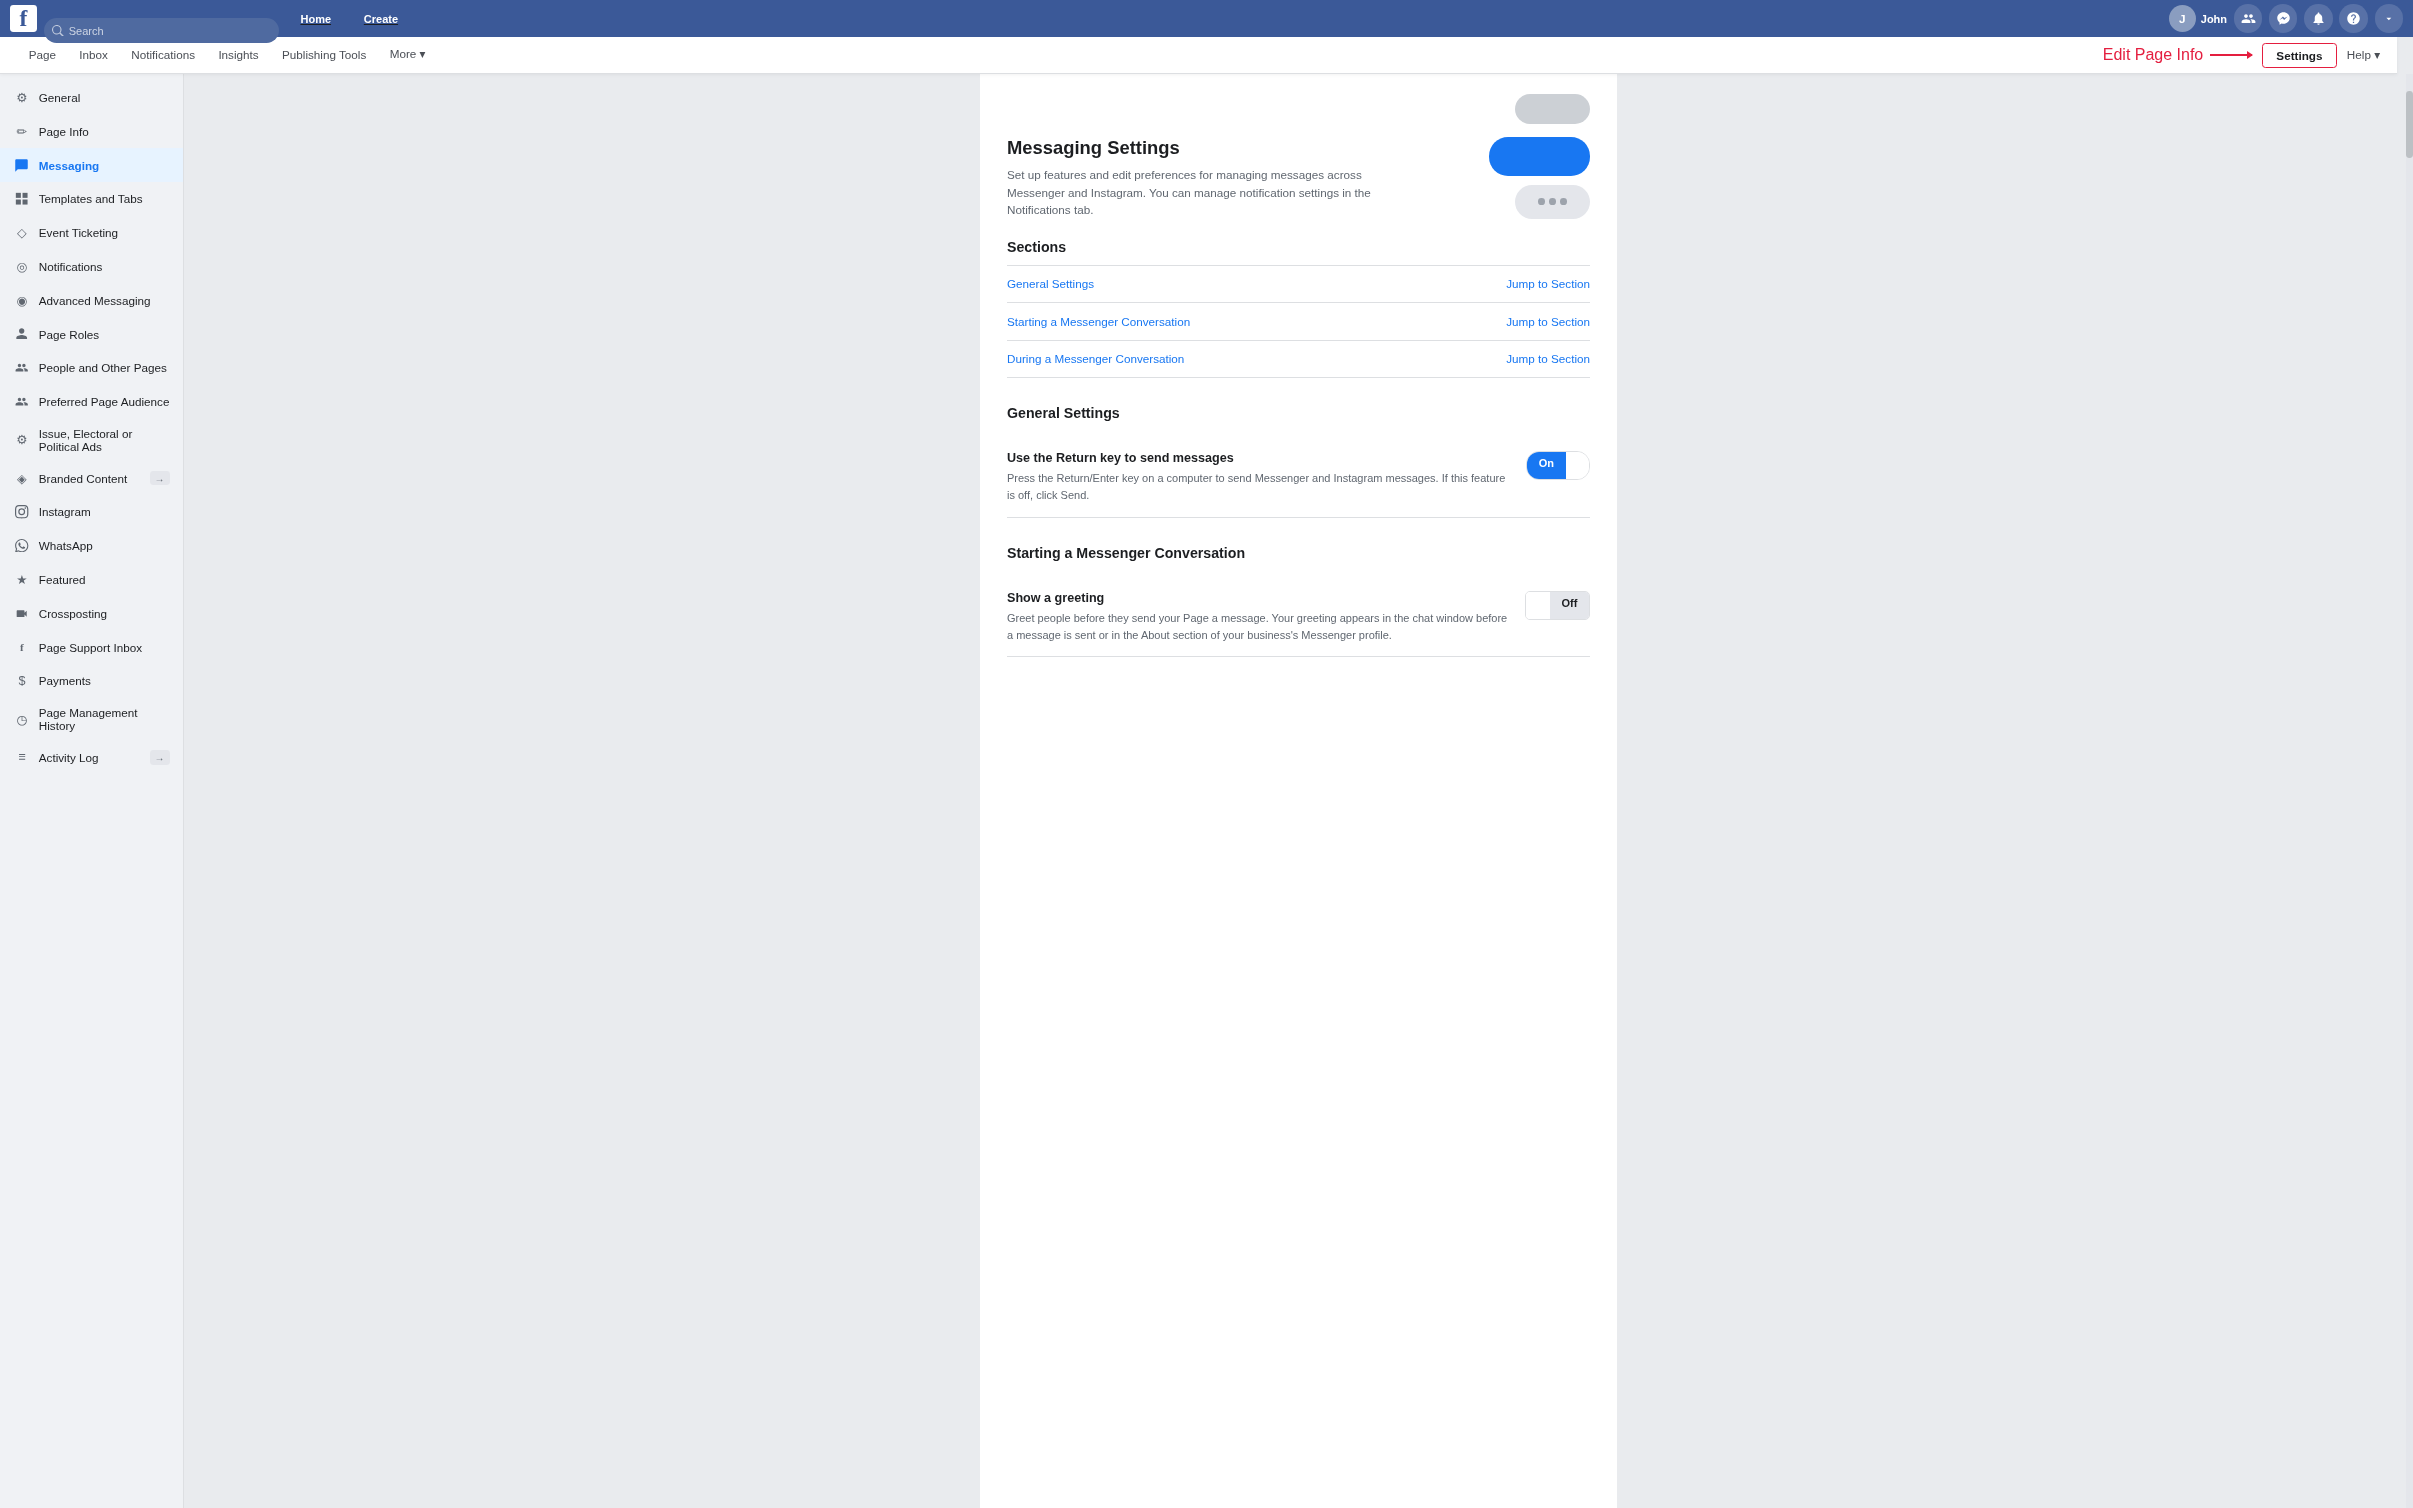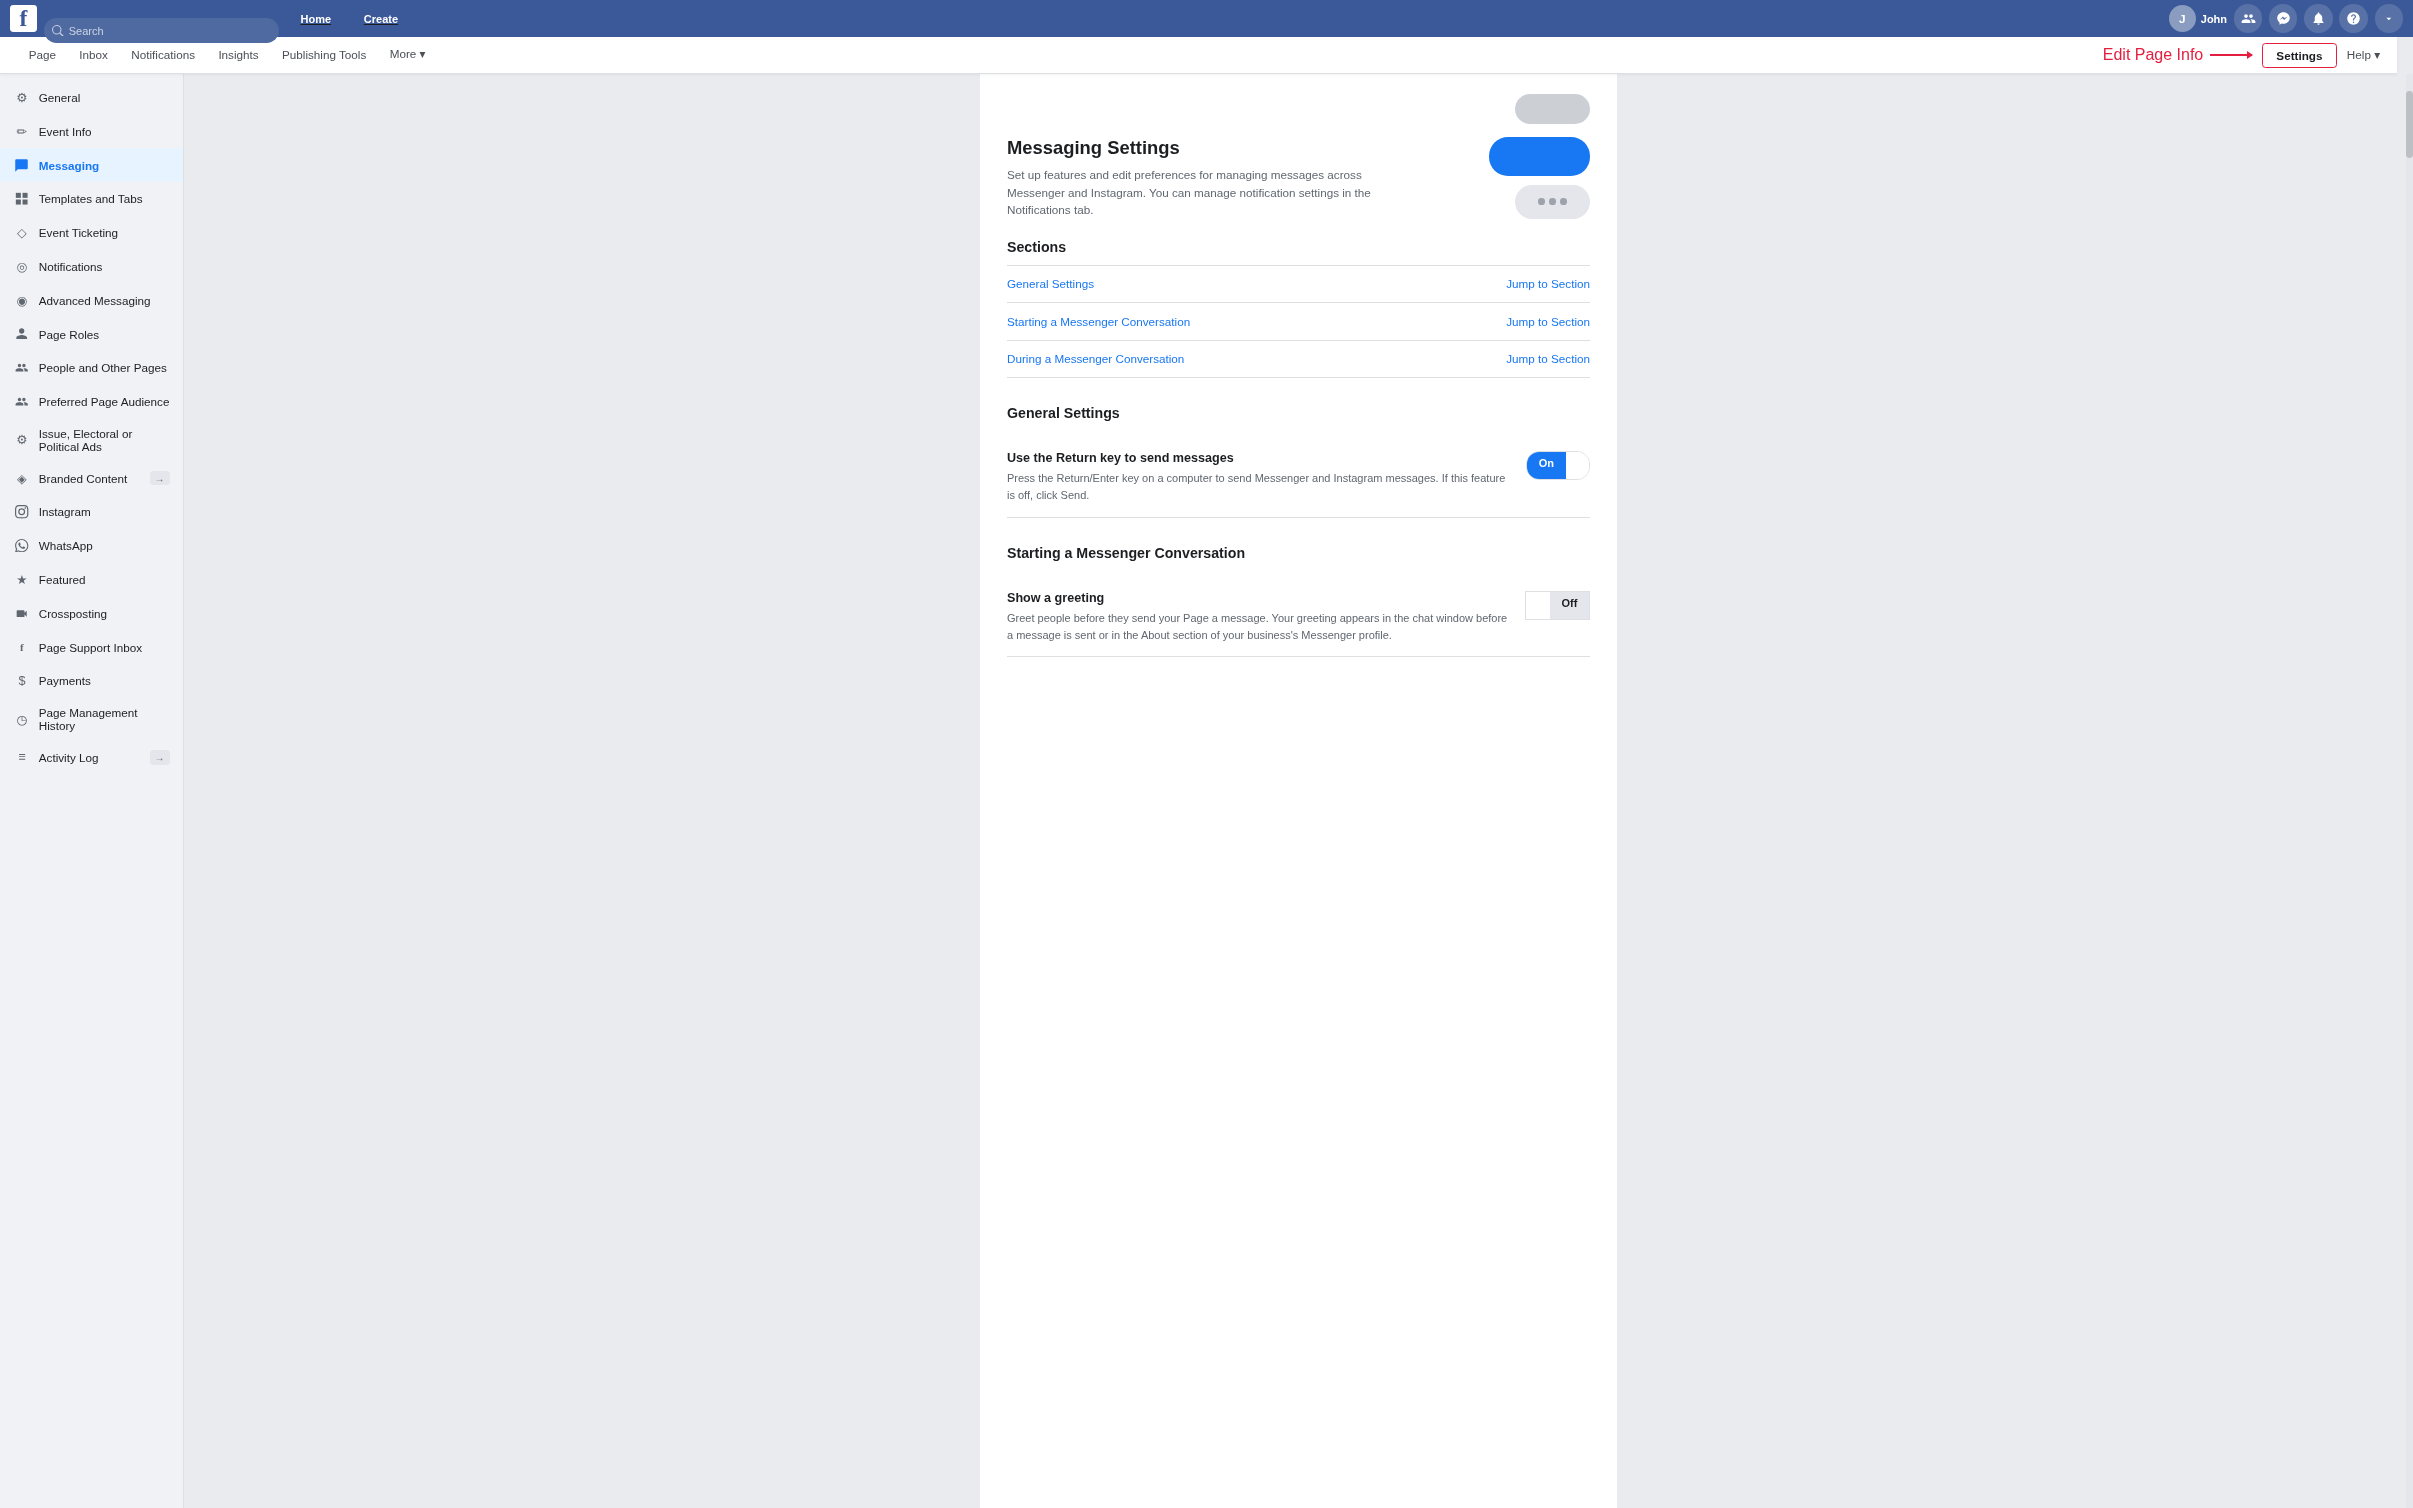--- a/index.html
+++ b/index.html
@@ -318,21 +318,21 @@
     .toggle-off-part {
       padding: 5px 11.7px;
       background: white;
       color: #606770;
       font-size: 11px;
       cursor: pointer;
     }
     .toggle-off-container {
       display: flex;
       border: 0.8px solid #dddfe2;
-      border-radius: 0;
+      border-radius: 5px;
       overflow: hidden;
       flex-shrink: 0;
       height: 28.5px;
     }
     .toggle-off-active {
       padding: 5px 11.7px;
       background: white;
       color: #606770;
       font-size: 11px;
       cursor: pointer;
@@ -462,21 +462,21 @@
 <div class="main-layout">
 
   <div class="sidebar">
 
     <div class="sidebar-item">
       <span class="icon">⚙</span>
       <span>General</span>
     </div>
     <div class="sidebar-item">
       <span class="icon">✏</span>
-      <span>Event Info</span>
+      <span>Page Info</span>
     </div>
     <div class="sidebar-item active" style="position:relative;">
       <span class="icon">
         <svg width="15" height="15" viewBox="0 0 24 24" fill="#1877f2">
             <path d="M20 2H4c-1.1 0-2 .9-2 2v18l4-4h14c1.1 0 2-.9 2-2V4c0-1.1-.9-2-2-2z"></path>
           </svg>
       </span>
       <span style="color:#1877f2;">Messaging</span>
 
     </div>

